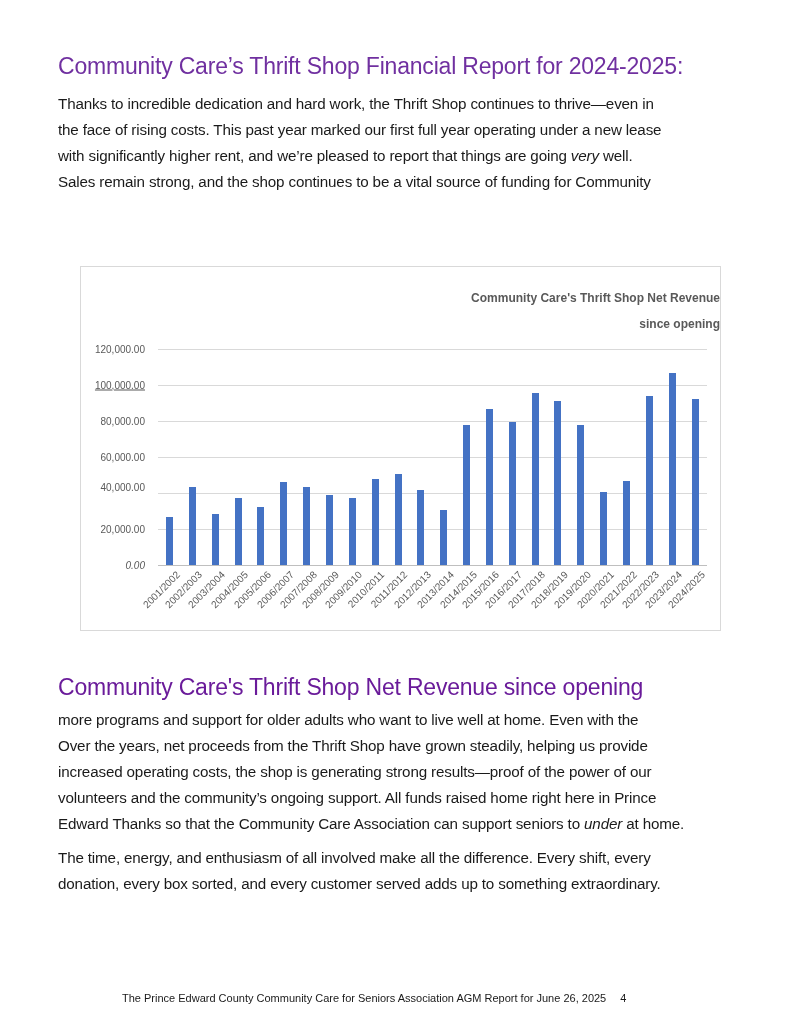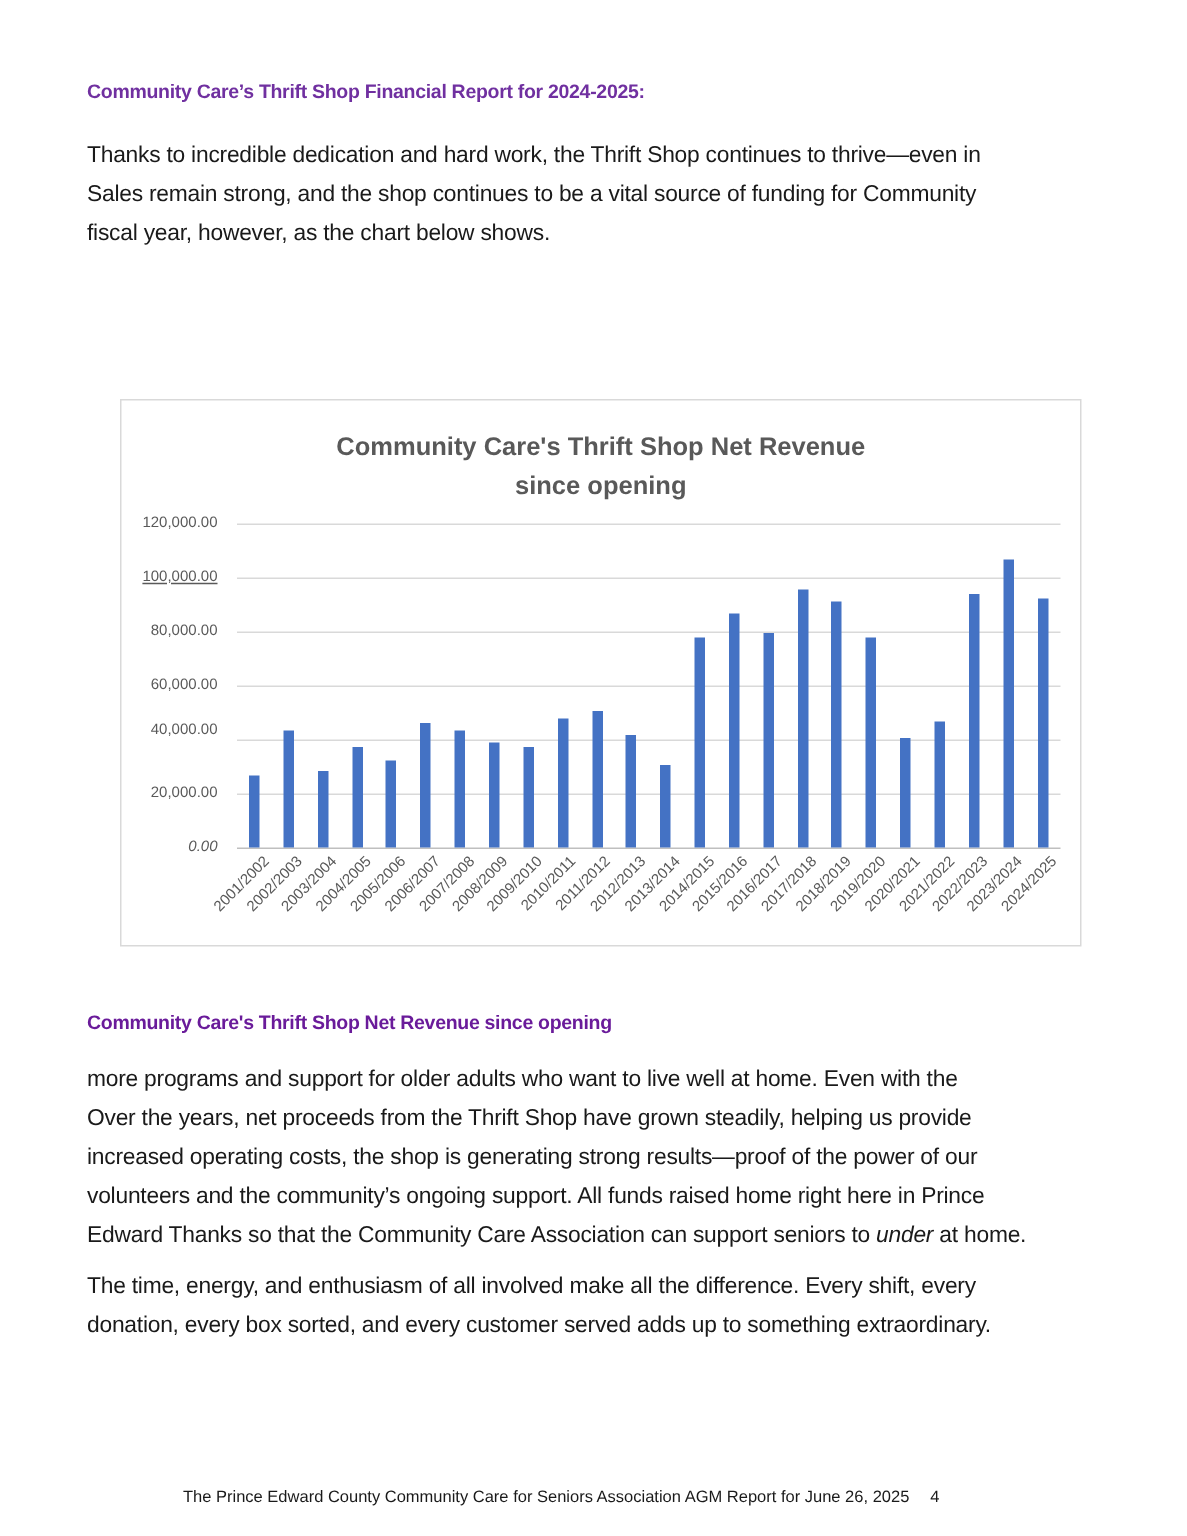--- a/index.html
+++ b/index.html
@@ -1,35 +1,35 @@
 <!DOCTYPE html>
 <html><head>
   <meta charset="utf-8">
   <style>
     * { margin: 0; padding: 0; box-sizing: border-box; }
     html, body { width: 791px; height: 1024px; background: #ffffff; overflow: hidden; }
     body { position: relative; font-family: "Liberation Sans", "DejaVu Sans", sans-serif; color: #1a1a1a; }
     .heading {
-      position: absolute; left: 58px; font-weight: bold; font-size: 13px;
+      position: absolute; left: 58px; font-weight: normal; font-size: 23px;
       color: #7030A0; letter-spacing: -0.2px; white-space: nowrap;
     }
     .heading.h2 { color: #6a1b9a; }
     .para {
       position: absolute; left: 58px; width: 690px;
       font-size: 15.2px; line-height: 26px; color: #1a1a1a; letter-spacing: -0.15px;
     }
     .para .line { display: block; white-space: nowrap; }
     .para em { font-style: italic; }
     .chart-box {
       position: absolute; left: 80px; top: 266px; width: 641px; height: 365px;
       border: 1px solid #d9d9d9; background: #ffffff;
     }
     .chart-title {
-      position: absolute; left: 0; top: 18px; width: 100%; text-align: center;
-      font-size: 17px; font-weight: bold; color: #595959; line-height: 26px;
+      position: absolute; left: 0; top: 18px; width: 100%; text-align: right;
+      font-size: 12px; font-weight: bold; color: #595959; line-height: 26px;
     }
     .chart-title .t-line { display: block; }
     .y-label {
       position: absolute; right: 575px; width: 80px; text-align: right;
       font-size: 10px; color: #595959; transform: translateY(-50%);
     }
     .gridline {
       position: absolute; left: 77px; width: 549px; height: 1px; background: #d9d9d9;
     }
     .baseline { background: #bfbfbf; }
@@ -43,22 +43,23 @@
     }
     .footer .page-num { margin-left: 14px; }
   </style>
 </head>
 <body>
 
 <h1 class="heading" style="top:53px;">Community Care’s Thrift Shop Financial Report for 2024-2025:</h1>
 
 <div class="para" style="top:91px;" id="para1">
     <span class="line">Thanks to incredible dedication and hard work, the Thrift Shop continues to thrive—even in</span>
+    <span class="line">the face of rising costs. This past year marked our first full year operating under a new lease</span>
+    <span class="line"><span>with significantly higher rent, and we’re pleased to report that things are going </span><em>very</em><span> well.</span></span>
     <span class="line">Sales remain strong, and the shop continues to be a vital source of funding for Community</span>
-    <span class="line">fiscal year, however, as the chart below shows.</span>
   </div>
 
 <div class="chart-box" id="chart">
   <div class="chart-title">
     <span class="t-line">Community Care's Thrift Shop Net Revenue</span>
     <span class="t-line">since opening</span>
   </div>
   <div id="plot">
       <div class="gridline baseline" style="top: 297.7px;"></div>
       <div class="y-label" style="top: 297.7px; font-style: italic;">0.00</div>

